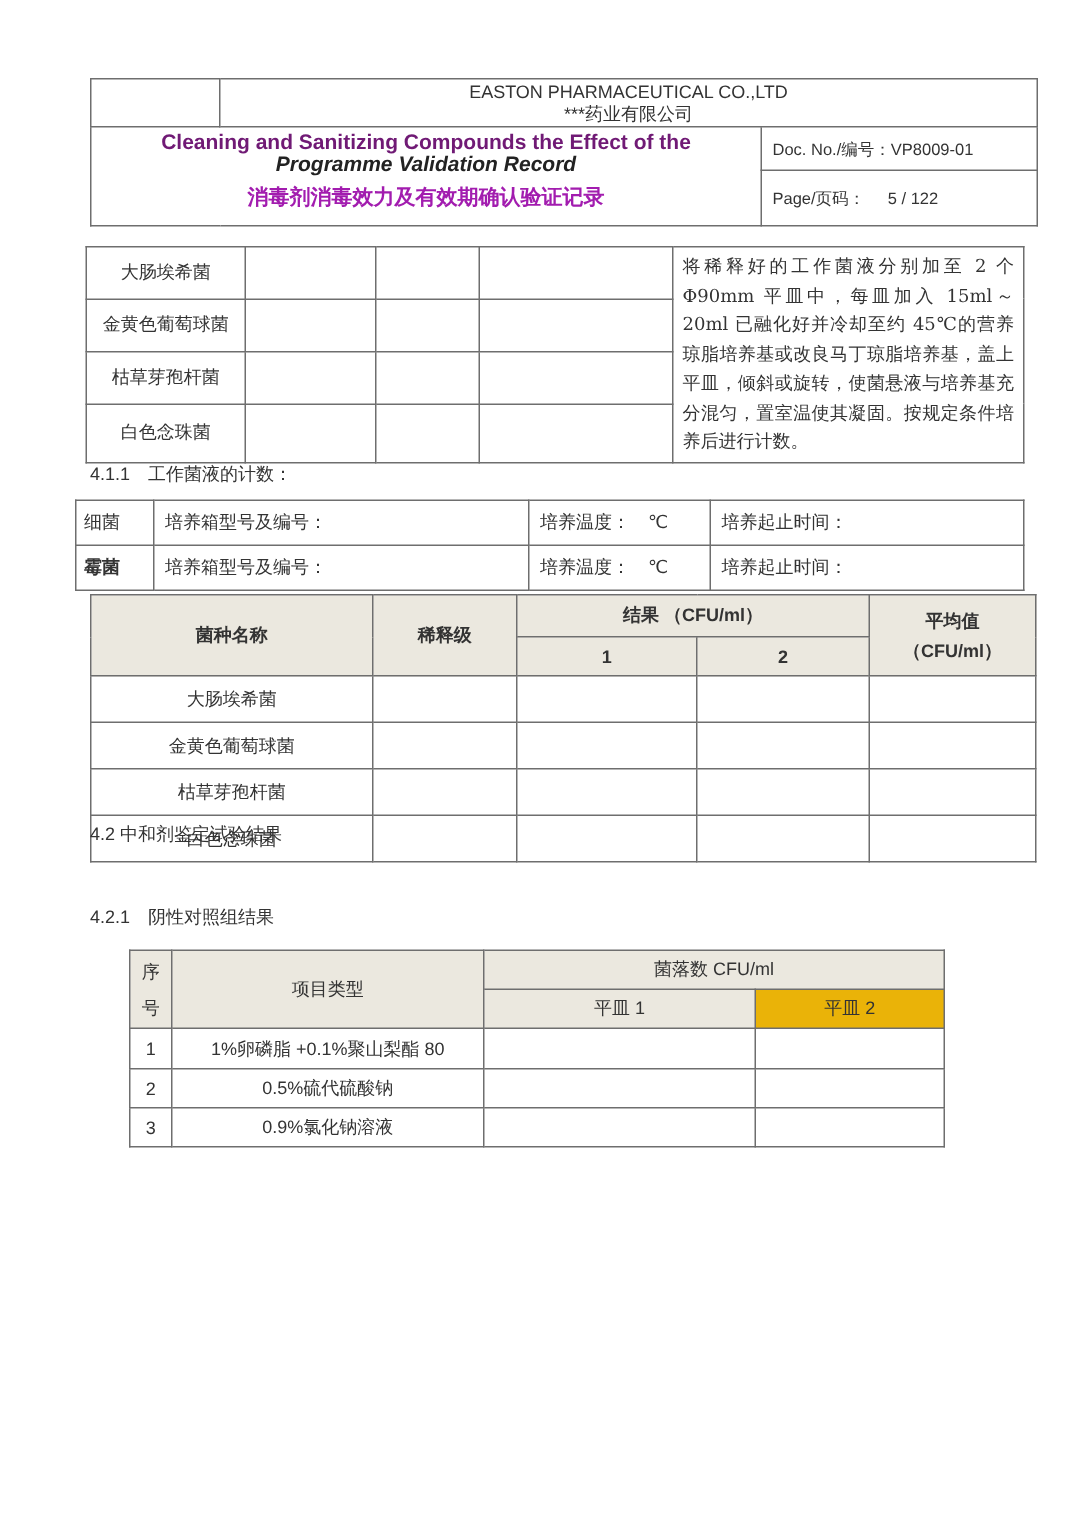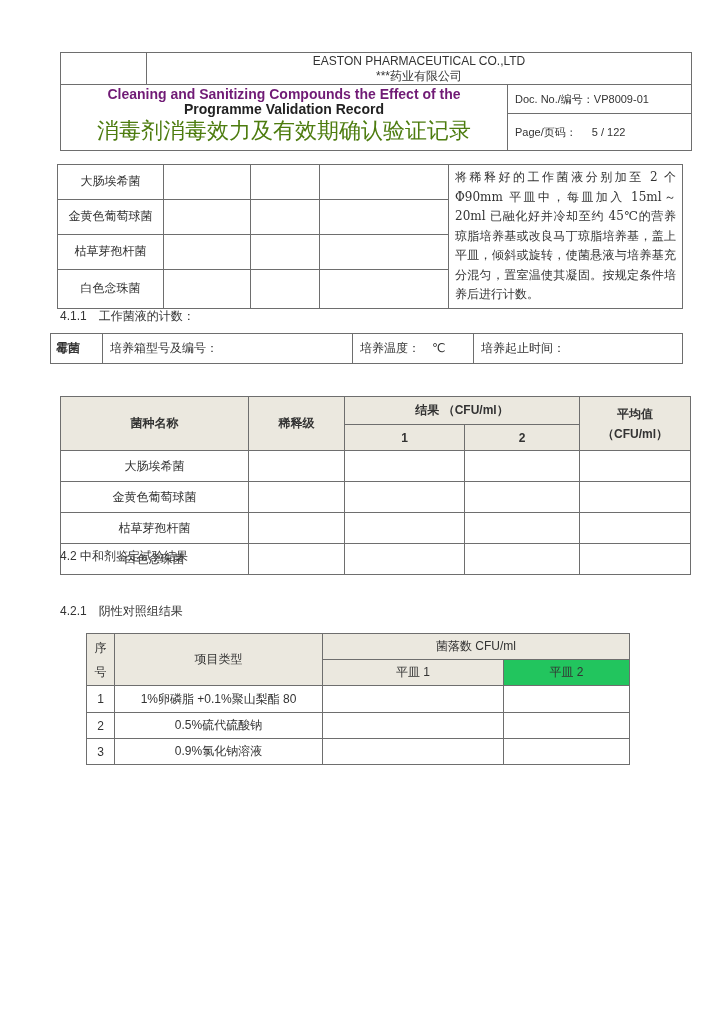--- a/index.html
+++ b/index.html
@@ -24,22 +24,22 @@
       <tr style="height:32px">
     <td></td>
     <td colspan="2" class="c" style="font-size:12px;line-height:15px;">
       <div>EASTON PHARMACEUTICAL CO.,LTD</div>
       <div>***药业有限公司</div>
     </td>
   </tr>
   <tr style="height:29px">
     <td colspan="2" rowspan="2" class="c" style="vertical-align:top;padding-top:2px;">
       <div style="font-weight:bold;font-size:14px;line-height:15px;color:#701a75;">Cleaning and Sanitizing Compounds the Effect of the</div>
-      <div style="font-weight:bold;font-size:14px;line-height:15px;color:#222;">Programme Validation Record</div>
-      <div style="font-weight:normal;font-size:22px;line-height:28px;color:#4d7c0f;">消毒剂消毒效力及有效期确认验证记录</div>
+      <div style="font-weight:bold;font-size:14px;line-height:15px;color:#222;font-style:italic;">Programme Validation Record</div>
+      <div style="font-weight:bold;font-size:14px;line-height:28px;color:#a21caf;">消毒剂消毒效力及有效期确认验证记录</div>
     </td>
     <td style="padding-left:7px;font-size:11px;">Doc. No./编号：VP8009-01</td>
   </tr>
   <tr style="height:37px">
     <td style="padding-left:7px;font-size:11px;">
       <span>Page/页码：</span>
       <span style="margin-left:12px;">5 / 122</span>
     </td>
   </tr>
 </tbody>
@@ -85,20 +85,26 @@
 <div class="sec" style="left:60px;top:308px;">4.1.1　工作菌液的计数：</div>
 
 <table style="left:50px;top:333px;width:632px;">
   <colgroup>
       <col style="width:52px">
       <col style="width:250px">
       <col style="width:121px">
       <col style="width:209px">
     </colgroup>
   <tbody>
+      <tr style="height:30px">
+    <td style="padding-left:5px;">细菌</td>
+    <td style="padding-left:7px;">培养箱型号及编号：</td>
+    <td style="padding-left:7px;">培养温度：　℃</td>
+    <td style="padding-left:7px;">培养起止时间：</td>
+  </tr>
   <tr style="height:30px">
     <td style="padding-left:5px;font-weight:bold;">霉菌</td>
     <td style="padding-left:7px;">培养箱型号及编号：</td>
     <td style="padding-left:7px;">培养温度：　℃</td>
     <td style="padding-left:7px;">培养起止时间：</td>
   </tr>
 </tbody>
   </table>
 
 <table style="left:60px;top:396px;width:630px;">
@@ -162,21 +168,21 @@
       <col style="width:126px">
     </colgroup>
   <tbody>
       <tr style="height:26px">
     <td rowspan="2" class="c" style="background:#ebe8df;line-height:24px;padding:0 6px;word-break:break-all;margin-top:24px;">序号</td>
     <td rowspan="2" class="c" style="background:#ebe8df;">项目类型</td>
     <td colspan="2" class="c" style="background:#ebe8df;">菌落数 CFU/ml</td>
   </tr>
   <tr style="height:26px">
     <td class="c" style="background:#ebe8df;">平皿 1</td>
-    <td class="c" style="background:#22c55e;">平皿 2</td>
+    <td class="c" style="background:#eab308;">平皿 2</td>
   </tr>
   <tr style="height:27px">
     <td class="c">1</td>
     <td class="c">1%卵磷脂 +0.1%聚山梨酯 80</td>
     <td></td>
         <td></td>
   </tr>
   <tr style="height:26px">
     <td class="c">2</td>
     <td class="c">0.5%硫代硫酸钠</td>

